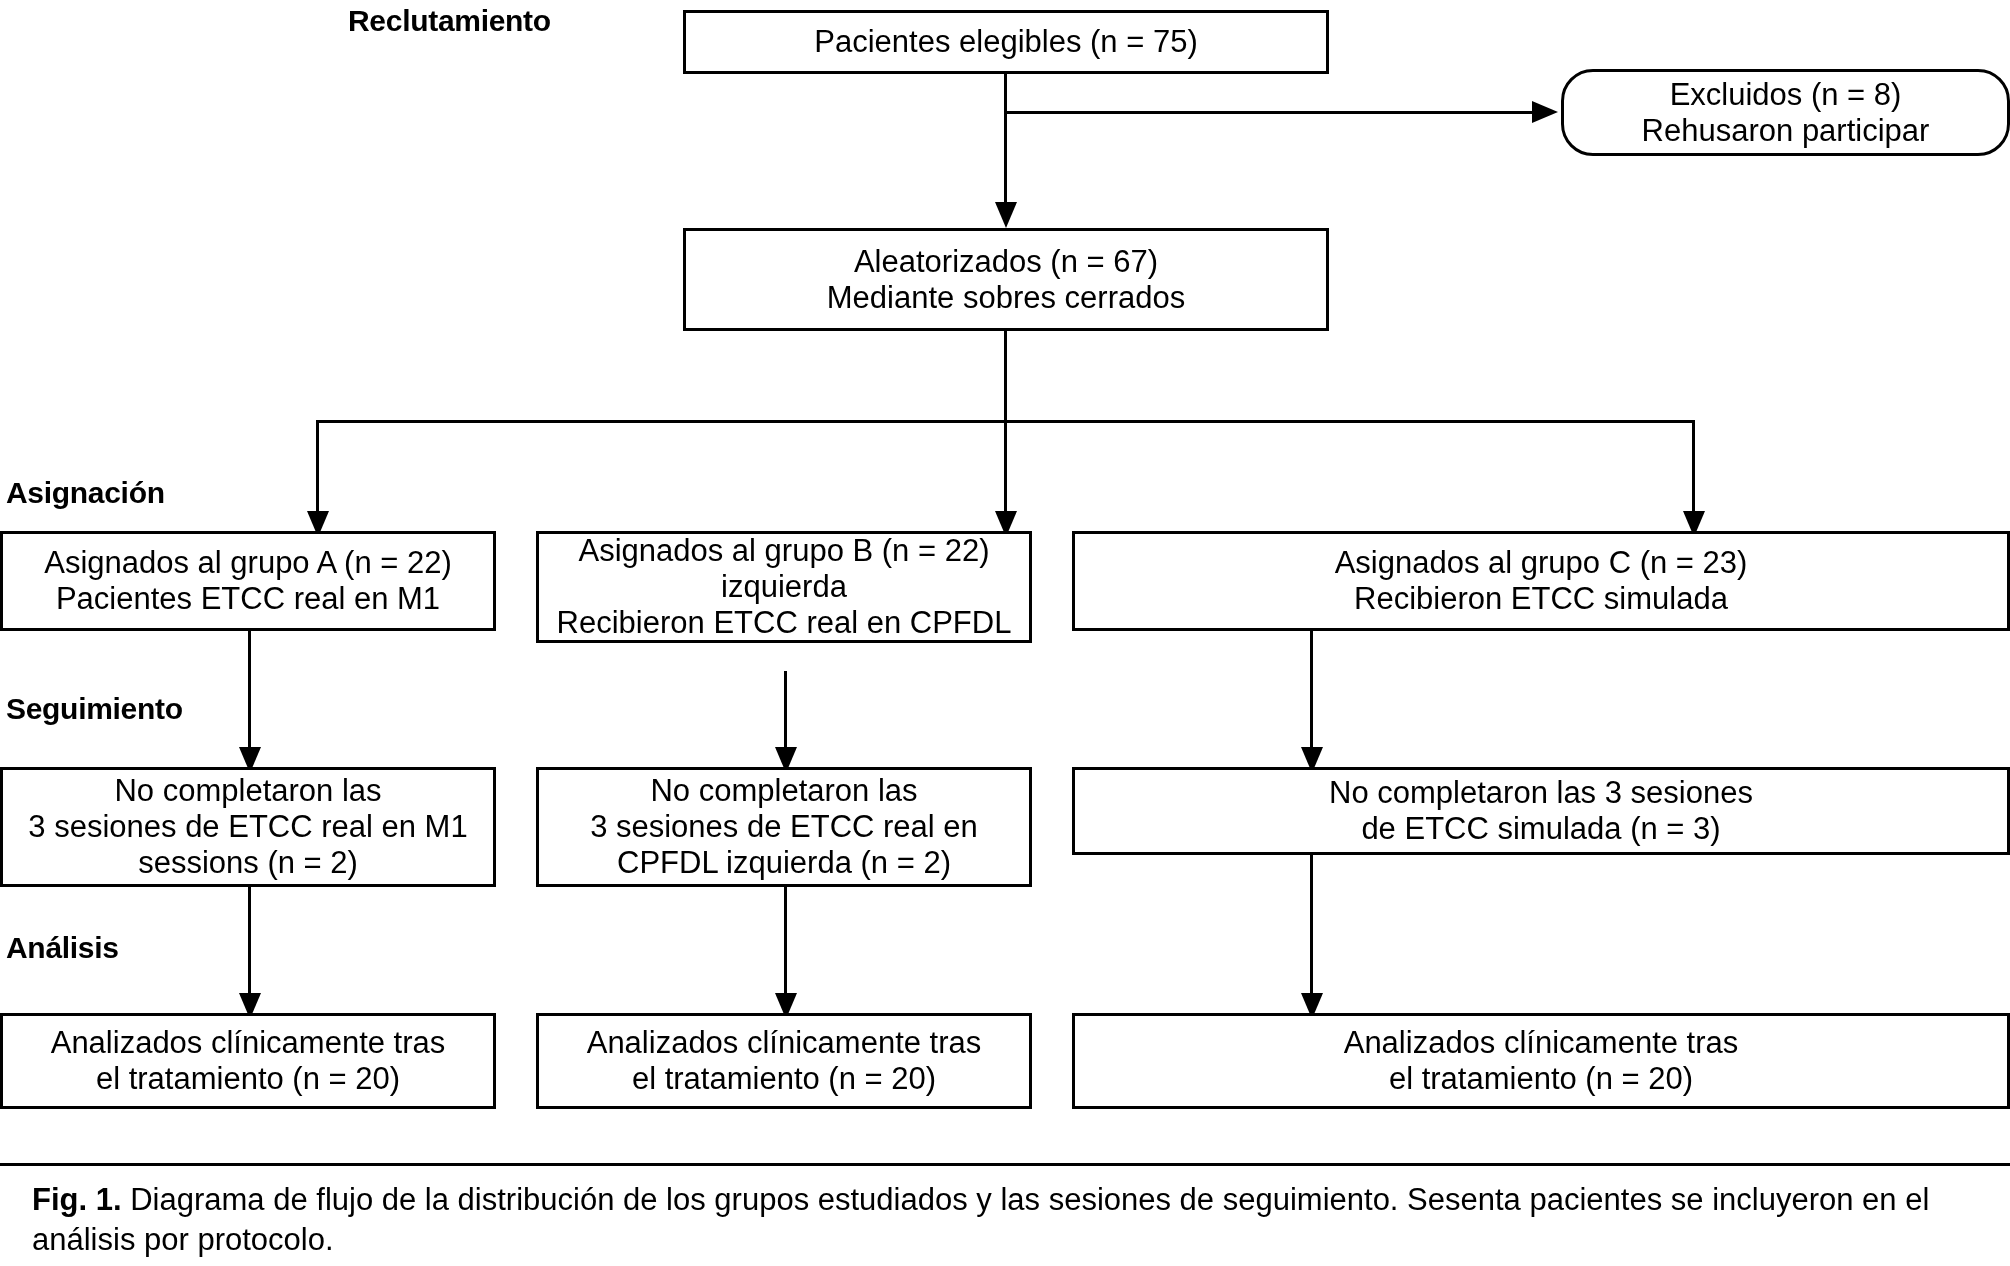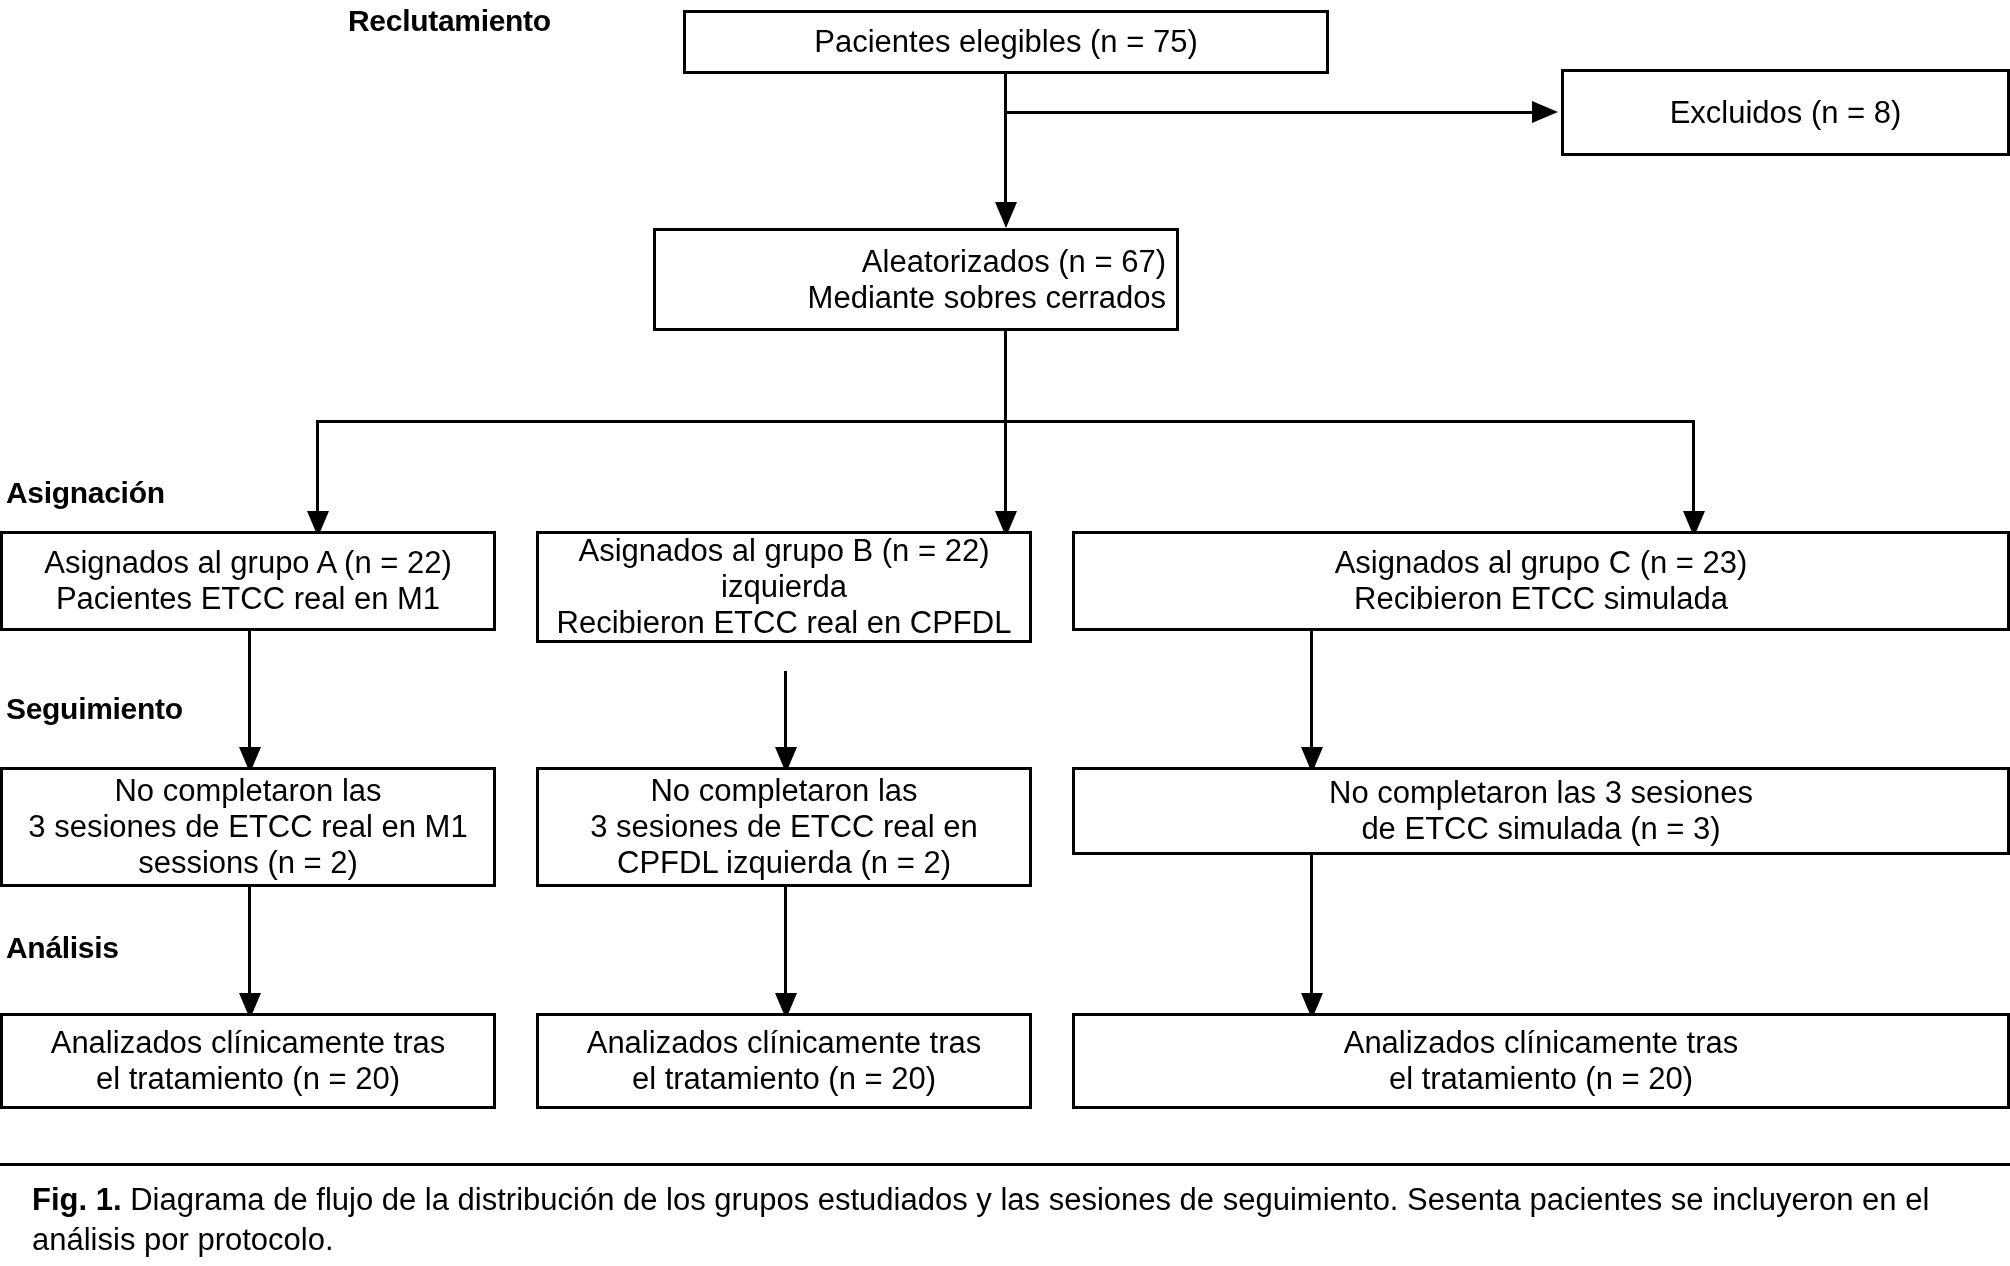--- a/index.html
+++ b/index.html
@@ -106,33 +106,34 @@
   <div class="phase-label" style="left:6px; top:478px;">Asignación</div>
   <div class="phase-label" style="left:6px; top:694px;">Seguimiento</div>
   <div class="phase-label" style="left:6px; top:933px;">Análisis</div>
 
   <div class="node" style="left:683px; top:10px; width:646px; height:64px;">
     <span class="txt">
       <span class="ln">Pacientes elegibles (n = 75)</span>
     </span>
   </div>
 
-  <div class="node" style="left:1561px; top:69px; width:449px; height:87px;">
+  <div class="node" style="left:1561px; top:69px; width:449px; height:87px;border-radius:32px;">
     <span class="txt">
       <span class="ln">Excluidos (n = 8)</span>
+      <span class="ln">Rehusaron participar</span>
     </span>
   </div>
 
   <div class="vline" style="left:1004px; top:74px; height:132px;"></div>
   <div class="arrow-down" style="left:995px; top:202px;"></div>
 
   <div class="hline" style="left:1004px; top:111px; width:530px;"></div>
   <div class="arrow-right" style="left:1532px; top:101px;"></div>
 
-  <div class="node" style="left:653px; top:228px; width:526px; height:103px;text-align:right;">
+  <div class="node" style="left:683px; top:228px; width:646px; height:103px;">
     <span class="txt">
       <span class="ln">Aleatorizados (n = 67)</span>
       <span class="ln">Mediante sobres cerrados</span>
     </span>
   </div>
 
   <div class="vline" style="left:1004px; top:331px; height:91px;"></div>
   <div class="hline" style="left:316px; top:420px; width:1379px;"></div>
 
   <div class="vline" style="left:316px; top:420px; height:95px;"></div>

